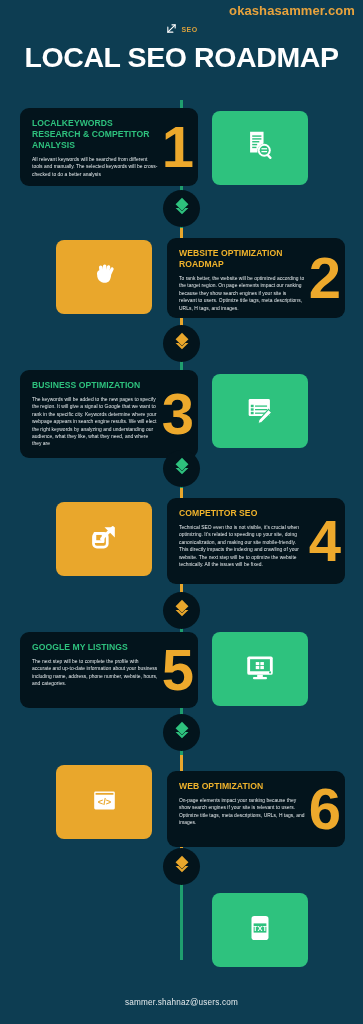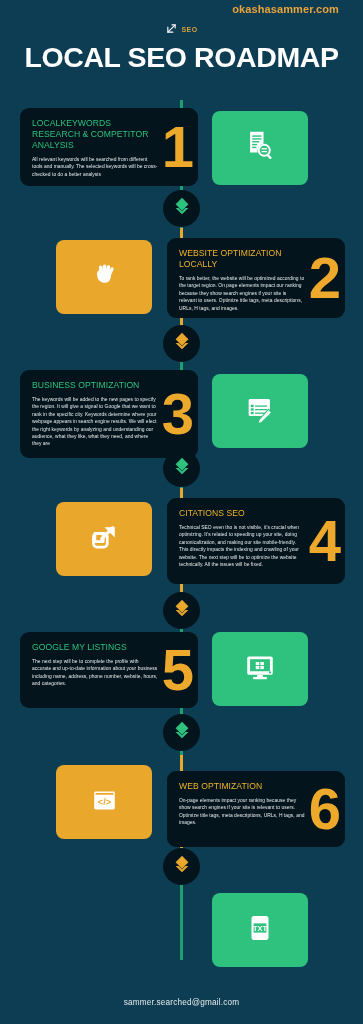--- a/index.html
+++ b/index.html
@@ -10,22 +10,22 @@
     overflow: hidden;
   }
   #page {
     position: relative;
     width: 363px; height: 1024px;
     background: #0d3d52;
   }
 
   
   .site-url {
-    position: absolute; top: 3px; right: 24px;
-    font-size: 11px; color: #e8a33d; letter-spacing: .1px;
+    position: absolute; top: 3px; right: 8px;
+    font-size: 13px; color: #e8a33d; letter-spacing: .1px;
     font-weight: 700;
   }
   .kicker {
     position: absolute; top: 20px; left: 0; width: 100%;
     display: flex; align-items: center; justify-content: center; gap: 5px;
   }
   .kicker .label {
     font-size: 7px; font-weight: 700; color: #d9a03c; letter-spacing: .4px;
   }
   .ext-icon { display: block; }
@@ -53,21 +53,21 @@
     position: absolute;
     background: #03141c;
     border-radius: 9px;
     padding: 10px 11px 10px 12px;
     overflow: hidden;
   }
   .card.left  { left: 20px;  width: 178px; }
   .card.right { left: 167px; width: 178px; }
 
   .card h3 {
-    font-size: 8.6px; line-height: 11px; font-weight: 400;
+    font-size: 8.6px; line-height: 11px; font-weight: 700;
     letter-spacing: .05px; margin-bottom: 5px;
     position: relative; z-index: 2;
     width: 126px;
   }
   .card.green h3 { color: #2ec27e; }
   .card.amber h3 { color: #f0b32c; }
   .card p {
     font-size: 4.9px; line-height: 7.4px; color: #e9eef0;
     position: relative; z-index: 2; width: 126px;
     letter-spacing: .05px;
@@ -171,21 +171,21 @@
 
   <div class="row" style="top:238px;height:82px;">
     <div class="iconbox amber at-left" style="top:2px;">
       <span>
         <svg width="33" height="33" viewBox="0 0 48 48" fill="#ffffff">
           <path d="M13 22c0-3 1.4-5 3.4-5.6l-.4-4.2c-.1-1.6 1-2.8 2.4-2.9 1.4-.1 2.6 1 2.7 2.5l.3 3.4.3-4.6c.1-1.6 1.3-2.7 2.7-2.6 1.4.1 2.5 1.3 2.4 2.9l-.3 4.6 1-4.3c.3-1.5 1.7-2.4 3-2.1 1.3.3 2.1 1.7 1.8 3.2l-1 4.4 1.6-3.3c.6-1.3 2-1.8 3.2-1.2 1.2.6 1.6 2.1 1 3.4l-3.4 7.3c-.3 3.6-1 6.6-2.6 8.6-2 2.5-5 3.5-8.6 3-3.6-.5-6.4-2.4-8-5.6-1-2-1.2-4.2-1.2-6.4z"></path>
         </svg>
       </span>
     </div>
     <div class="card right amber" style="top:0;height:80px;">
-      <h3 style="width:134px;">WEBSITE OPTIMIZATION LOCALLY</h3>
+      <h3 style="width:134px;">WEBSITE OPTIMIZATION ROADMAP</h3>
       <p>To rank better, the website will be optimized according to the target region. On page elements impact our ranking because they show search engines if your site is relevant to users. Optimize title tags, meta descriptions, URLs, H tags, and images.</p>
       <div class="stepnum">2</div>
     </div>
   </div>
 
   <div class="connector" style="top:325px;">
     <div class="disc"></div>
     <span class="diamond">
       <svg width="22" height="22" viewBox="0 0 24 24">
         <path d="M12 2 19 9l-7 7-7-7z" fill="#e9a72c"></path>
@@ -232,21 +232,21 @@
       <span>
         <svg width="33" height="33" viewBox="0 0 48 48" fill="none">
           <path d="M10 18h12v12H10z" stroke="#ffffff" stroke-width="4" stroke-linejoin="round" rx="3"></path>
           <rect x="8" y="18" width="20" height="20" rx="5" stroke="#ffffff" stroke-width="4"></rect>
           <path d="M20 26 36 10" stroke="#ffffff" stroke-width="5" stroke-linecap="round"></path>
           <path d="M24 9h15v15z" fill="#ffffff"></path>
         </svg>
       </span>
     </div>
     <div class="card right amber" style="top:0;height:86px;">
-      <h3>CITATIONS SEO</h3>
+      <h3>COMPETITOR SEO</h3>
       <p>Technical SEO even tho is not visible, it's crucial when optimizing. It's related to speeding up your site, doing canonicalization, and making our site mobile-friendly. This directly impacts the indexing and crawling of your website. The next step will be to optimize the website technically. All the issues will be fixed.</p>
       <div class="stepnum">4</div>
     </div>
   </div>
 
   <div class="connector" style="top:592px;">
     <div class="disc"></div>
     <span class="diamond">
       <svg width="22" height="22" viewBox="0 0 24 24">
         <path d="M12 2 19 9l-7 7-7-7z" fill="#e9a72c"></path>
@@ -321,15 +321,15 @@
       <span>
         <svg width="34" height="34" viewBox="0 0 48 48" fill="#ffffff">
           <rect x="12" y="7" width="24" height="34" rx="4"></rect>
           <rect x="15" y="17.5" width="18" height="13" fill="#2ec27e"></rect>
           <text x="24" y="28" font-family="Liberation Sans, sans-serif" font-size="10.5" font-weight="700" fill="#ffffff" text-anchor="middle">TXT</text>
         </svg>
       </span>
     </div>
   </div>
 
-  <div class="footer-mail">sammer.searched@gmail.com</div>
+  <div class="footer-mail">sammer.shahnaz@users.com</div>
 
 </div>
 
 </body></html>

